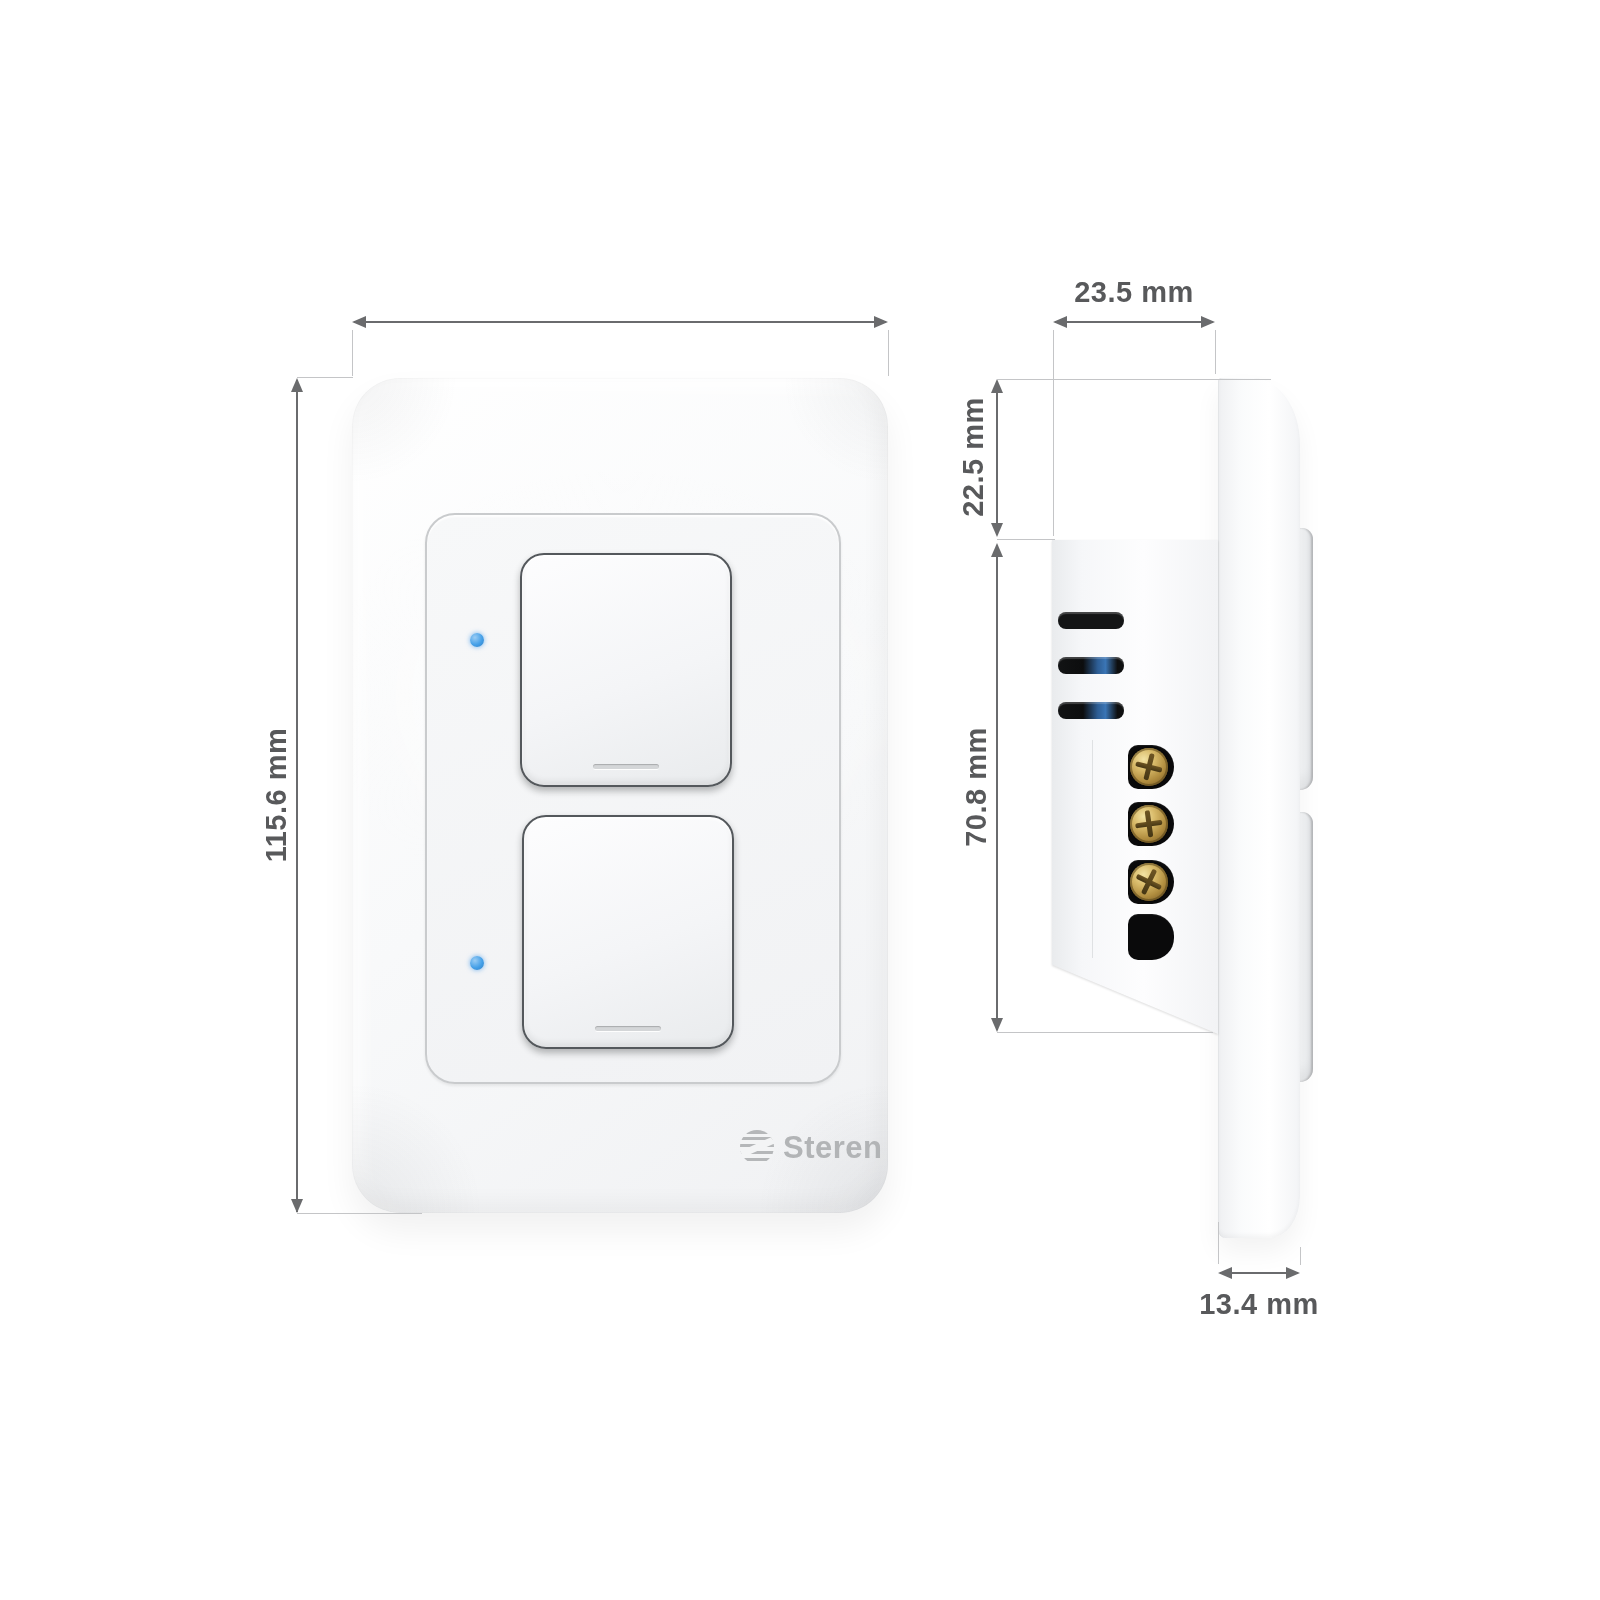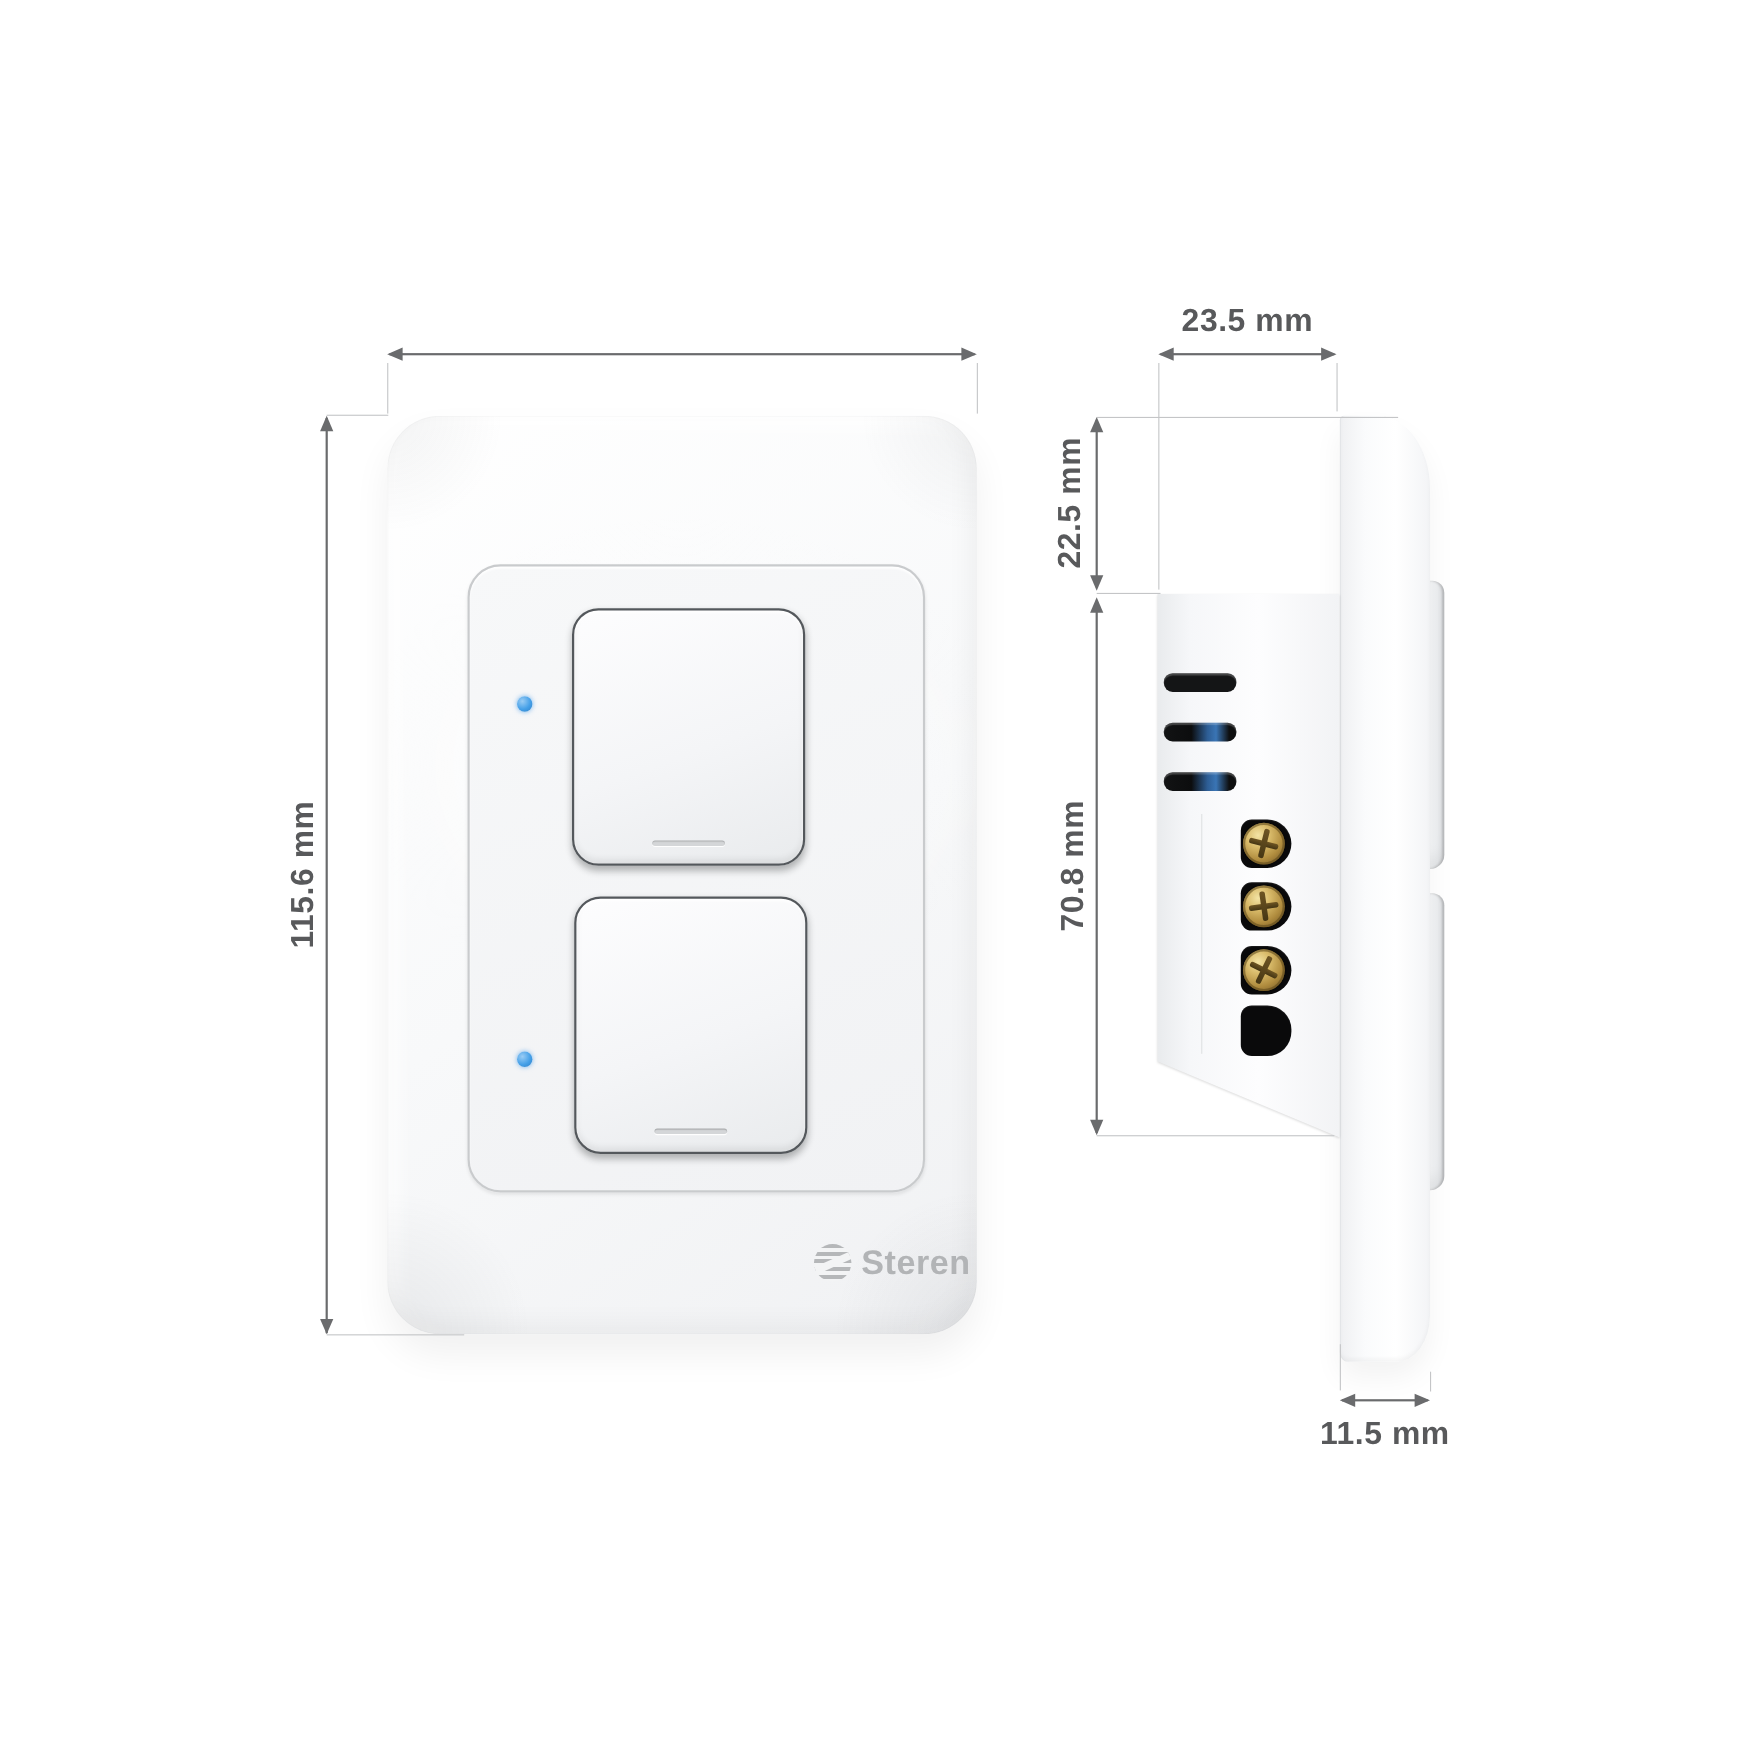--- a/index.html
+++ b/index.html
@@ -48,21 +48,21 @@
   .rocker.up{left:168px;top:175px;}
   .rocker.lo{left:170px;top:437px;}
   .groove{position:absolute;left:50%;bottom:16px;transform:translateX(-50%);
          width:66px;height:5px;border-radius:3px;background:#d4d6d8;
          box-shadow:inset 0 1px 1px rgba(0,0,0,.2),0 1px 0 rgba(255,255,255,.9);}
   .led{position:absolute;width:14px;height:14px;border-radius:50%;
          background:radial-gradient(circle at 35% 32%,#9accf4 0%,#45a0e8 55%,#2e7fc6 100%);
          box-shadow:0 0 5px rgba(70,155,235,.75);}
   .led.up{left:118px;top:255px;}
   .led.lo{left:118px;top:578px;}
-  .logo{position:absolute;left:388px;top:752px;display:flex;align-items:center;gap:9px;}
+  .logo{position:absolute;left:388px;top:752px;display:flex;gap:9px;}
   .globe{position:relative;width:34px;height:34px;border-radius:50%;overflow:hidden;
          background:repeating-linear-gradient(180deg,#b5b7b9 0 3.5px,#f3f4f5 3.5px 7px);}
   .globe::after{content:"";position:absolute;left:-20%;top:42%;width:140%;height:7px;
          background:#f3f4f5;transform:rotate(-24deg);}
   .wordmark{font-size:31px;font-weight:bold;color:#b2b4b6;letter-spacing:.5px;}
 
   
   .side-plate{position:absolute;left:1218px;top:378px;width:82px;height:860px;
          border-radius:4px 48px 30px 8px / 4px 66px 42px 8px;z-index:2;
          background:linear-gradient(90deg,#eff0f2 0%,#fafbfc 28%,#ffffff 62%,#f3f4f6 100%);
@@ -179,21 +179,21 @@
     <span class="ar ar-d" style="left:991px;top:523px;"></span>
     <div class="ext h" style="left:997px;top:379px;width:274px;"></div>
     <div class="ext h" style="left:997px;top:539px;width:58px;"></div>
 
     <div class="dim-label rot" style="left:976px;top:787px;">70.8 mm</div>
     <div class="dl-v" style="left:996px;top:546px;height:484px;"></div>
     <span class="ar ar-u" style="left:991px;top:543px;"></span>
     <span class="ar ar-d" style="left:991px;top:1018px;"></span>
     <div class="ext h" style="left:997px;top:1032px;width:216px;"></div>
 
-    <div class="dim-label ctr" style="left:1184px;top:1288px;width:150px;">11.5 mm</div>
+    <div class="dim-label ctr" style="left:1184px;top:1288px;width:150px;">13.4 mm</div>
     <div class="dl-h" style="left:1220px;top:1272px;width:78px;"></div>
     <span class="ar ar-l" style="left:1218px;top:1267px;"></span>
     <span class="ar ar-r" style="left:1286px;top:1267px;"></span>
     <div class="ext v" style="left:1218px;top:1222px;height:42px;"></div>
     <div class="ext v" style="left:1300px;top:1247px;height:18px;"></div>
 
   </div>
 </div>
 
 </body></html>

